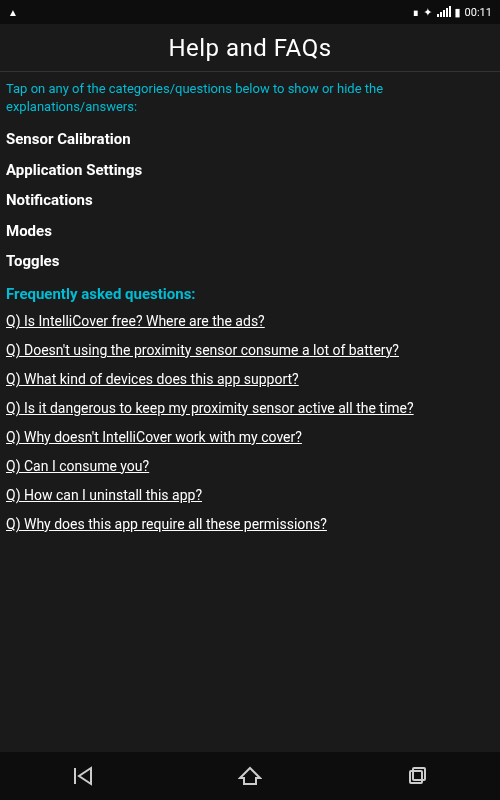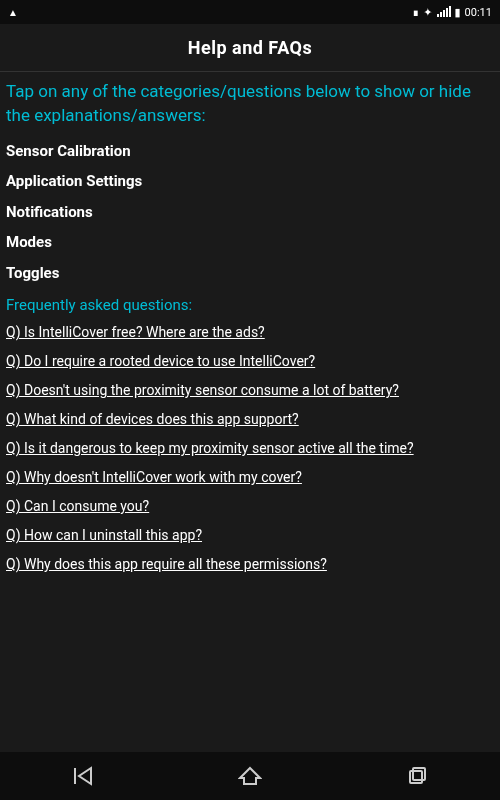--- a/index.html
+++ b/index.html
@@ -49,55 +49,55 @@
       width: 100%;
       height: 48px;
       background-color: #1a1a1a;
       display: flex;
       align-items: center;
       justify-content: center;
       border-bottom: 1px solid #333;
     }
 
     #title-bar h1 {
-      font-size: 18px;
-      font-weight: bold;
+      font-size: 24px;
+      font-weight: normal;
       color: #ffffff;
       letter-spacing: 0.5px;
     }
 
     
     #content {
       width: 100%;
       height: calc(800px - 24px - 48px - 48px);
       overflow-y: auto;
       padding: 8px 6px 8px 6px;
     }
 
     .instruction-text {
-      font-size: 17px;
+      font-size: 13px;
       color: #00bcd4;
       line-height: 1.4;
       margin-bottom: 8px;
     }
 
     .category-item {
       font-size: 15px;
       color: #ffffff;
       padding: 4px 0;
       cursor: pointer;
       line-height: 1.5;
       font-weight: bold;
     }
 
     .section-header {
       font-size: 15px;
       color: #00bcd4;
       padding: 8px 0 4px 0;
-      font-weight: normal;
+      font-weight: bold;
     }
 
     .faq-item {
       font-size: 14px;
       color: #ffffff;
       padding: 4px 0;
       line-height: 1.5;
       cursor: pointer;
       text-decoration: underline;
     }
@@ -173,21 +173,20 @@
     <div class="category-item">Application Settings</div>
     <div class="category-item">Notifications</div>
     <div class="category-item">Modes</div>
     <div class="category-item">Toggles</div>
   </div>
 
   <div class="section-header">Frequently asked questions:</div>
 
   <div>
     <div class="faq-item">Q) Is IntelliCover free? Where are the ads?</div>
-    <div class="faq-item">Q) Do I require a rooted device to use IntelliCover?</div>
     <div class="faq-item">Q) Doesn't using the proximity sensor consume a lot of battery?</div>
     <div class="faq-item">Q) What kind of devices does this app support?</div>
     <div class="faq-item">Q) Is it dangerous to keep my proximity sensor active all the time?</div>
     <div class="faq-item">Q) Why doesn't IntelliCover work with my cover?</div>
     <div class="faq-item">Q) Can I consume you?</div>
     <div class="faq-item">Q) How can I uninstall this app?</div>
     <div class="faq-item">Q) Why does this app require all these permissions?</div>
   </div>
 </div>
 

